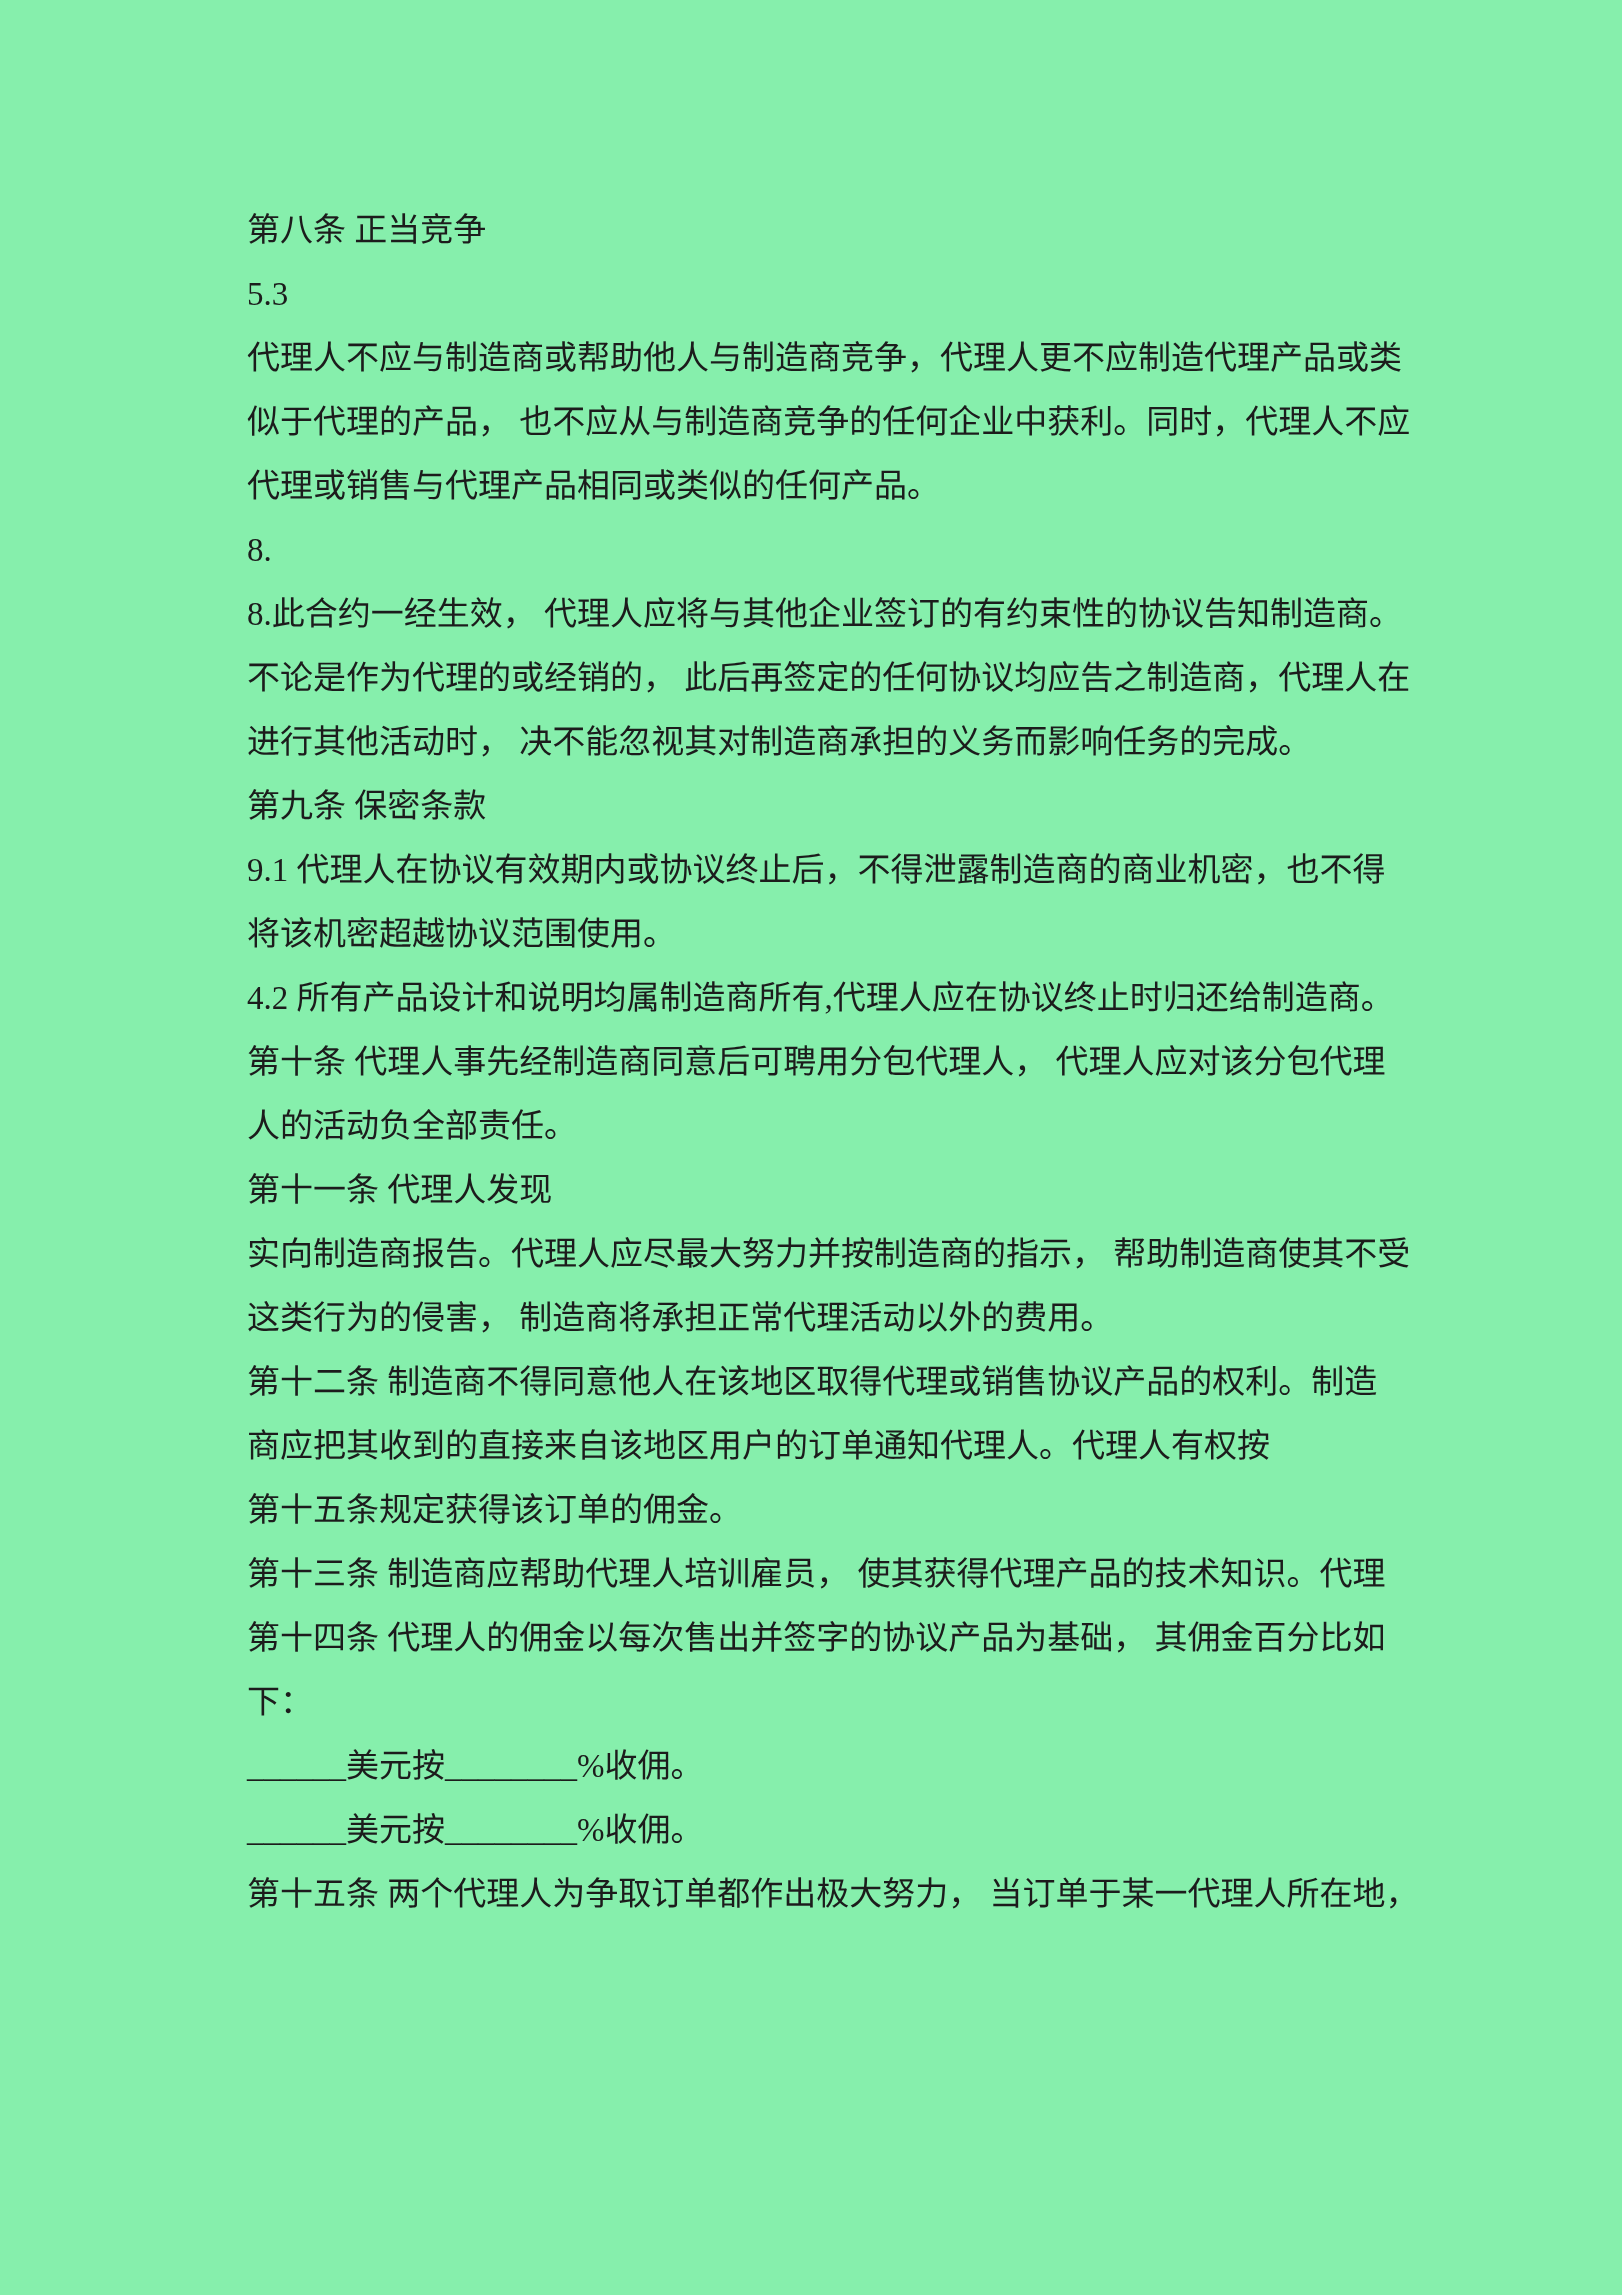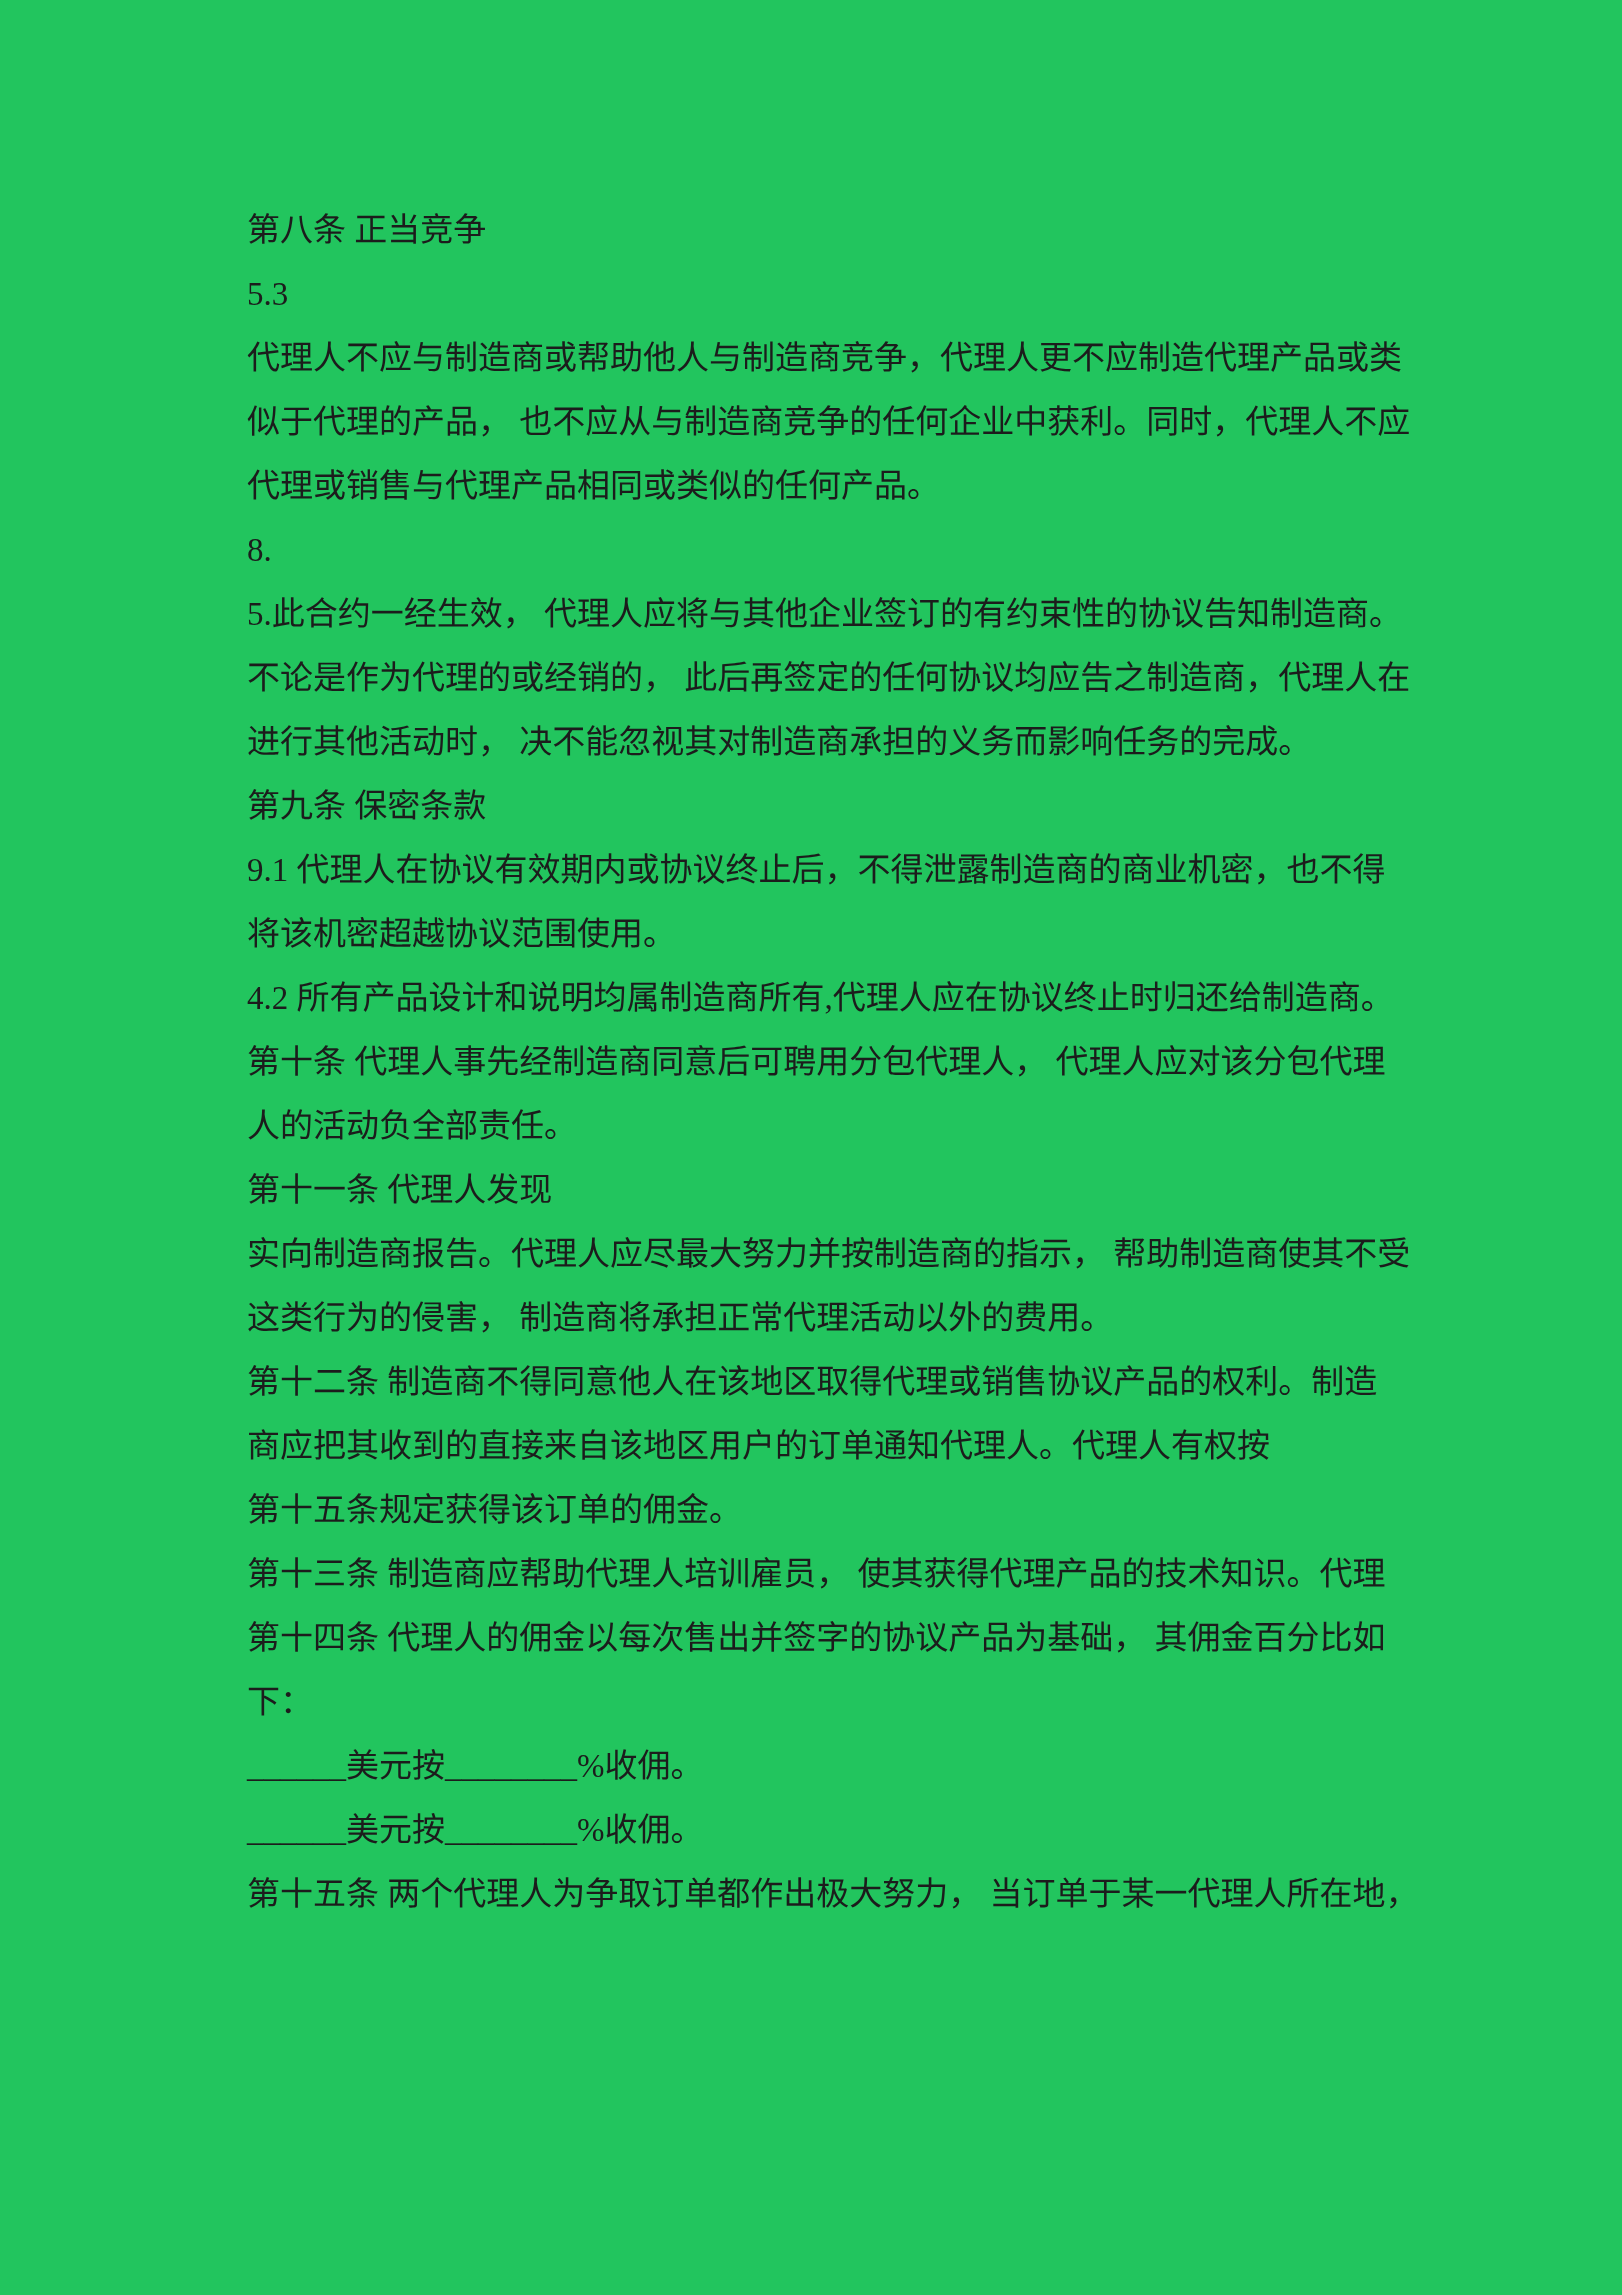--- a/index.html
+++ b/index.html
@@ -10,21 +10,21 @@
   body {
     width: 1623px;
     height: 2295px;
     background: #fcfcfc;
   }
   .page {
     position: relative;
     width: 1623px;
     height: 2295px;
     overflow: hidden;
-    background: #22c55e;
+    background: #86efac;
     color: #1c1c1c;
     font-family: "Liberation Serif", "DejaVu Serif", serif;
   }
   .content {
     position: absolute;
     left: 247px;
     top: 198px;
     width: 1178px;
   }
   .line {
@@ -39,21 +39,21 @@
 <body>
 
 <div class="page">
   <div class="content">
     <div class="line">第八条 正当竞争</div>
     <div class="line">5.3</div>
     <div class="line">代理人不应与制造商或帮助他人与制造商竞争，代理人更不应制造代理产品或类</div>
     <div class="line">似于代理的产品， 也不应从与制造商竞争的任何企业中获利。同时，代理人不应</div>
     <div class="line">代理或销售与代理产品相同或类似的任何产品。</div>
     <div class="line">8.</div>
-    <div class="line">5.此合约一经生效， 代理人应将与其他企业签订的有约束性的协议告知制造商。</div>
+    <div class="line">8.此合约一经生效， 代理人应将与其他企业签订的有约束性的协议告知制造商。</div>
     <div class="line">不论是作为代理的或经销的， 此后再签定的任何协议均应告之制造商，代理人在</div>
     <div class="line">进行其他活动时， 决不能忽视其对制造商承担的义务而影响任务的完成。</div>
     <div class="line">第九条 保密条款</div>
     <div class="line">9.1 代理人在协议有效期内或协议终止后，不得泄露制造商的商业机密，也不得</div>
     <div class="line">将该机密超越协议范围使用。</div>
     <div class="line">4.2 所有产品设计和说明均属制造商所有,代理人应在协议终止时归还给制造商。</div>
     <div class="line">第十条 代理人事先经制造商同意后可聘用分包代理人， 代理人应对该分包代理</div>
     <div class="line">人的活动负全部责任。</div>
     <div class="line">第十一条 代理人发现</div>
     <div class="line">实向制造商报告。代理人应尽最大努力并按制造商的指示， 帮助制造商使其不受</div>

